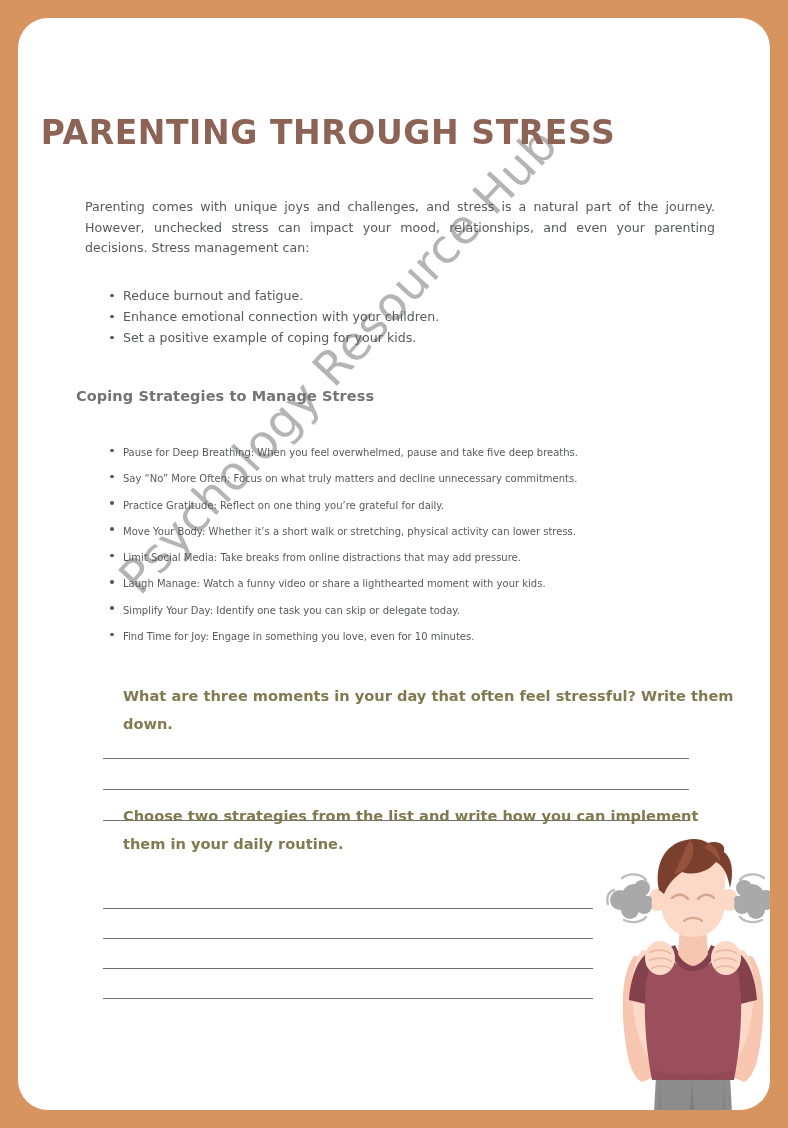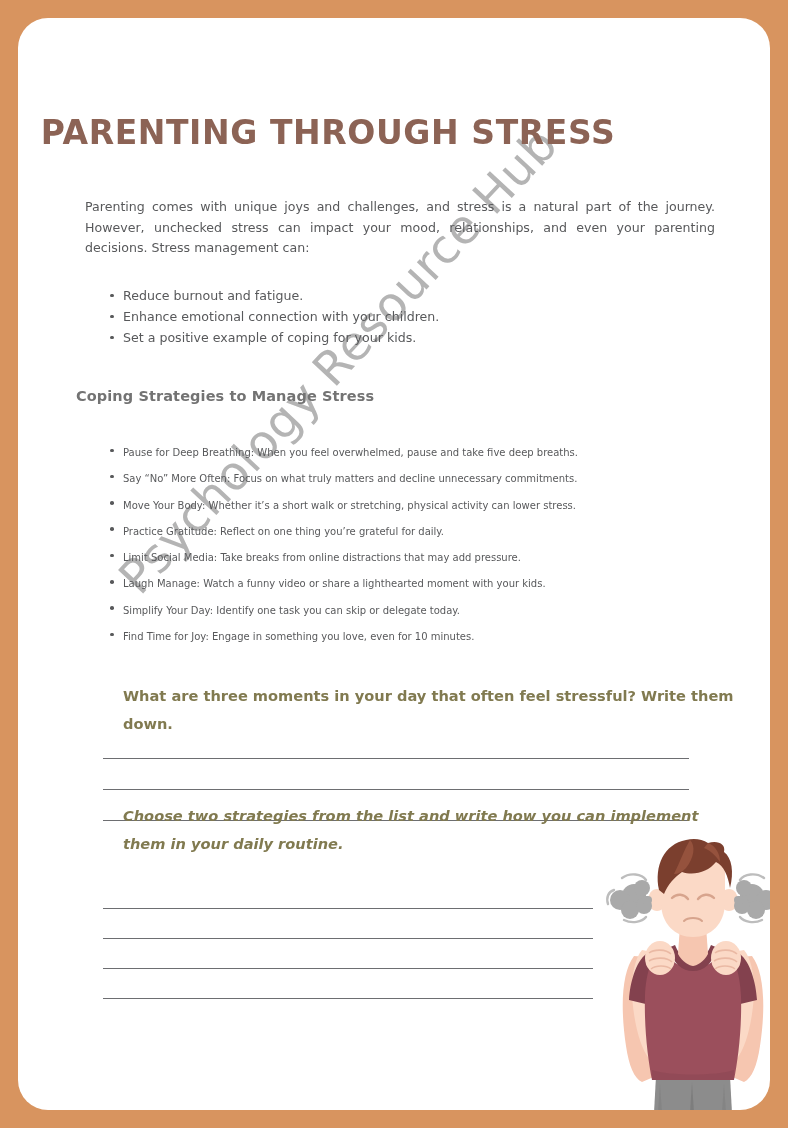--- a/index.html
+++ b/index.html
@@ -157,21 +157,20 @@
   }
   .prompt-1 {
     left: 68px;
     top: 664px;
     width: 625px;
   }
   .prompt-2 {
     left: 68px;
     top: 784px;
     width: 600px;
-    font-style: italic;
   }
 
   
   .line {
     position: absolute;
     height: 0;
     border-top: 1.5px solid #6d6e71;
   }
   .lines-1 .line { left: 85px; width: 586px; }
   .lines-2 .line { left: 85px; width: 490px; }
@@ -209,22 +208,22 @@
           <li>Set a positive example of coping for your kids.</li>
         </ul>
       </div>
 
       <div class="section-heading">Coping Strategies to Manage Stress</div>
 
       <div class="strategies">
         <ul class="bullets">
           <li>Pause for Deep Breathing: When you feel overwhelmed, pause and take five deep breaths.</li>
           <li>Say “No” More Often: Focus on what truly matters and decline unnecessary commitments.</li>
+          <li>Practice Gratitude: Reflect on one thing you’re grateful for daily.</li>
           <li>Move Your Body: Whether it’s a short walk or stretching, physical activity can lower stress.</li>
-          <li>Practice Gratitude: Reflect on one thing you’re grateful for daily.</li>
           <li>Limit Social Media: Take breaks from online distractions that may add pressure.</li>
           <li>Laugh Manage: Watch a funny video or share a lighthearted moment with your kids.</li>
           <li>Simplify Your Day: Identify one task you can skip or delegate today.</li>
           <li>Find Time for Joy: Engage in something you love, even for 10 minutes.</li>
         </ul>
       </div>
 
       <div class="prompt prompt-1">What are three moments in your day that often feel stressful? Write them down.</div>
 
       <div class="lines-1">

